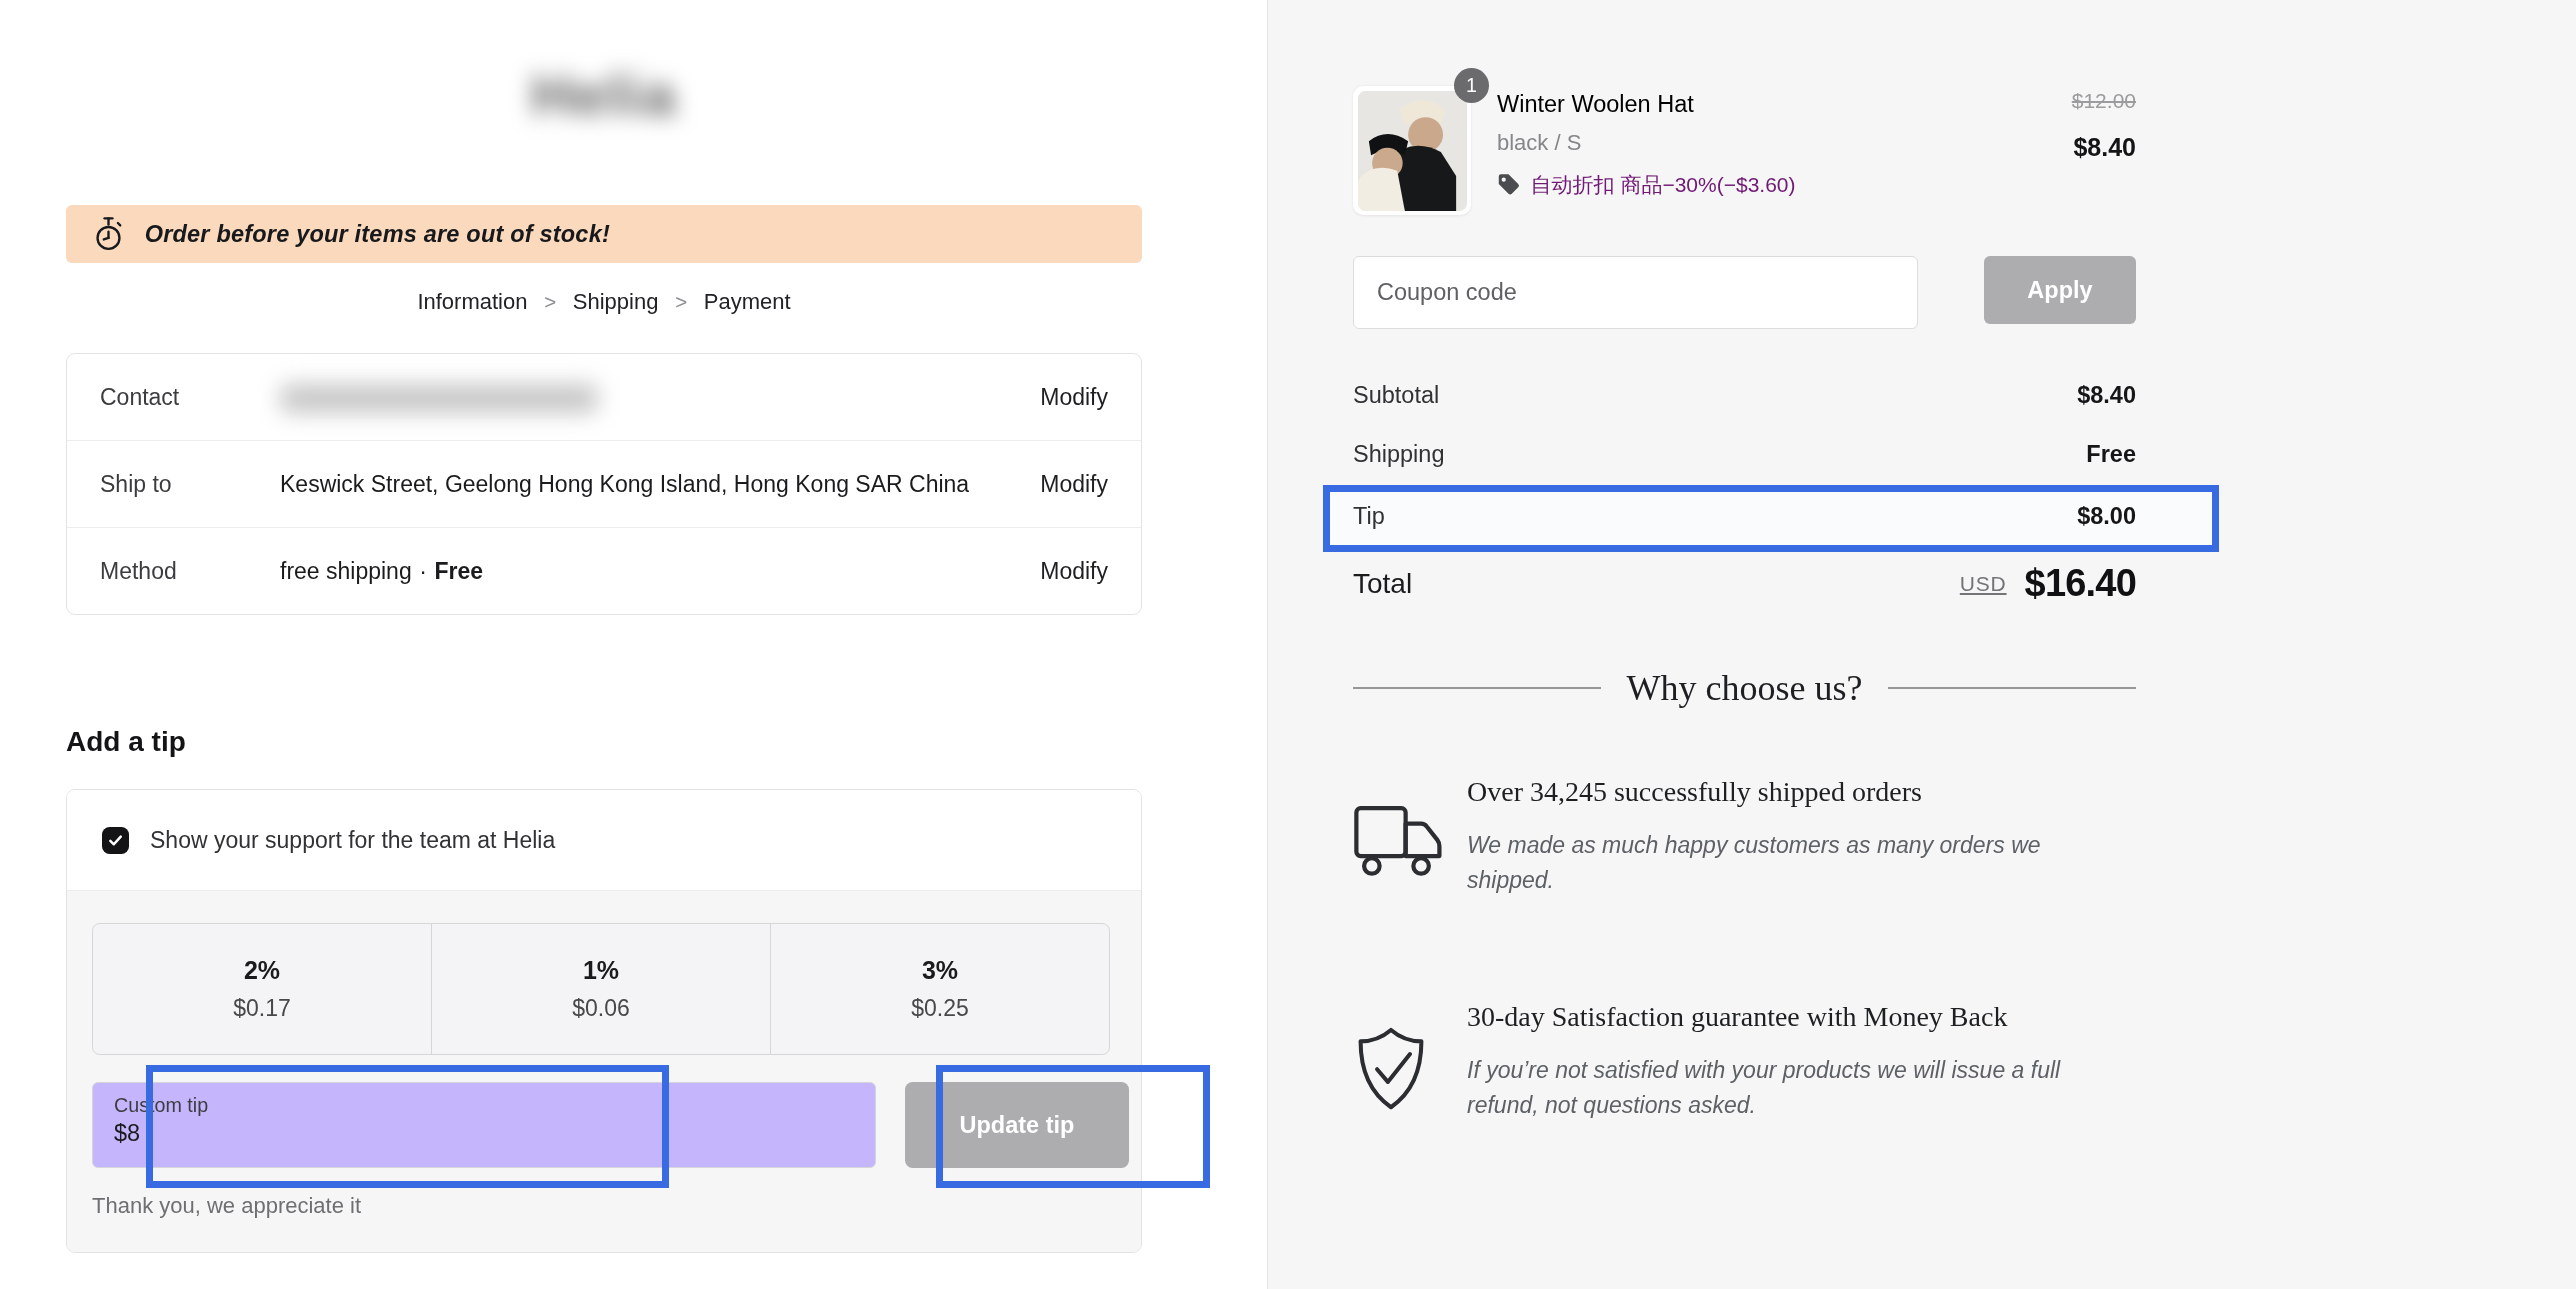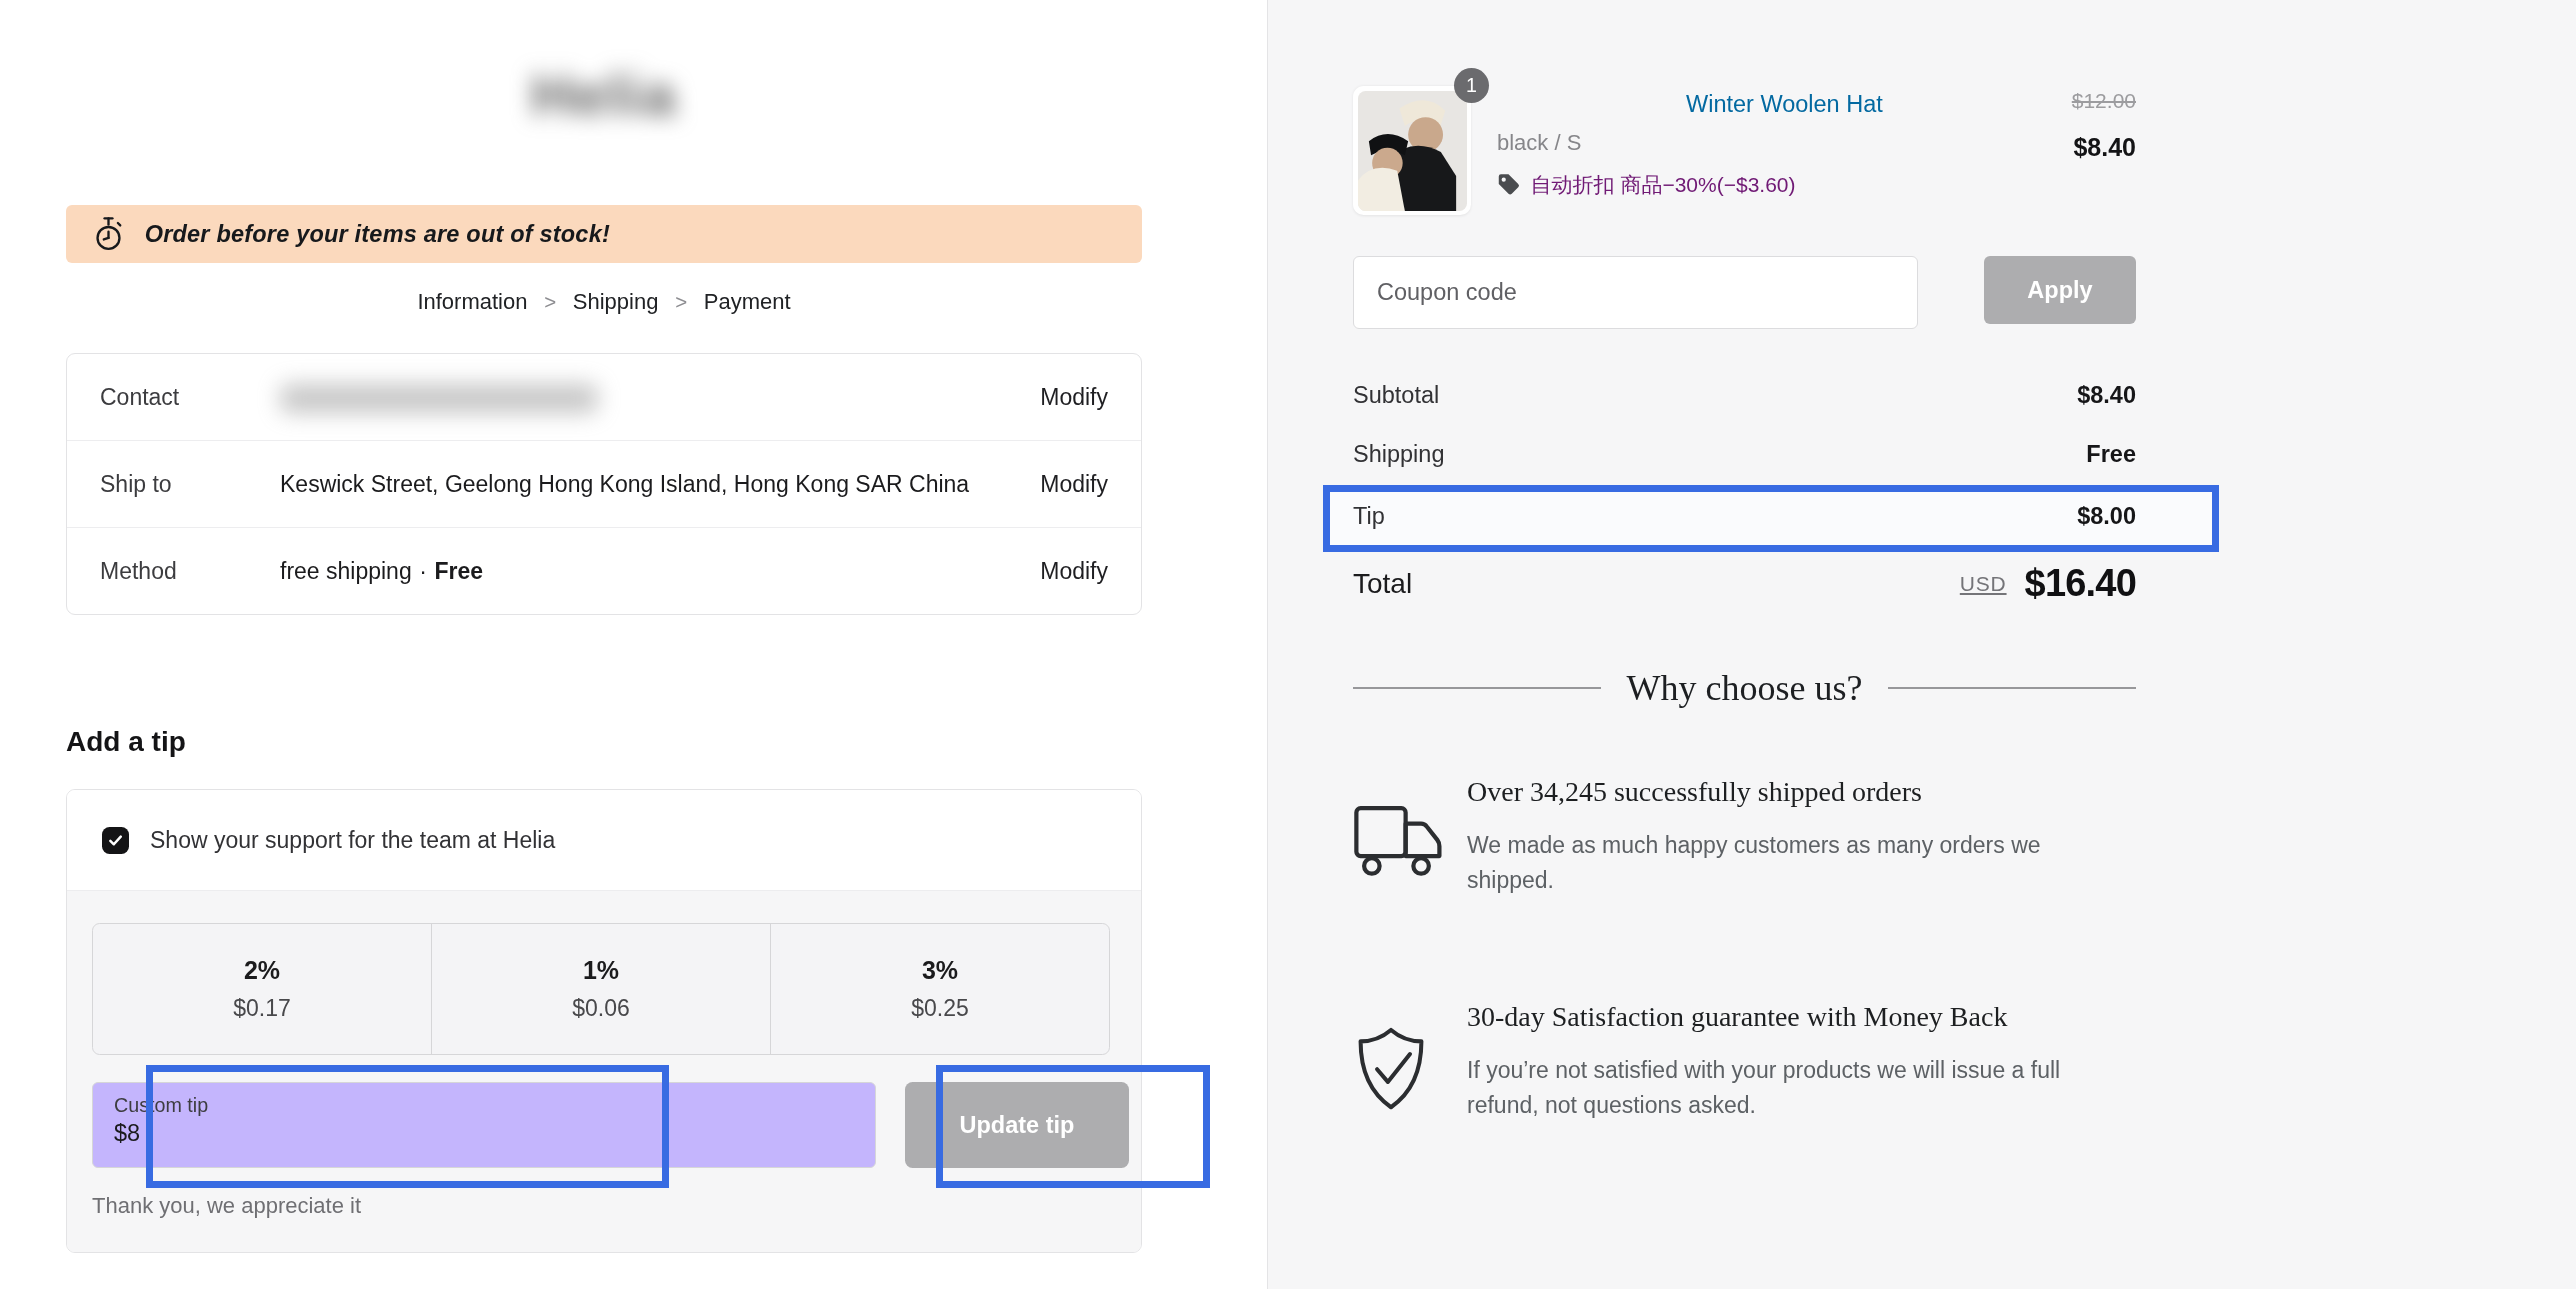--- a/index.html
+++ b/index.html
@@ -59,21 +59,21 @@
   
   .panel-right { position:absolute; left:1267px; top:0; width:1309px; height:1290px; background:var(--c-panel_bg,#f6f6f7); border-left:1.5px solid #e4e4e6; }
   .right-content { position:absolute; left:85px; top:0; width:783px; height:1290px; }
   .right-content > * { z-index:2; }
 
   .product-row { position:absolute; left:0; top:86px; width:100%; display:flex; align-items:flex-start; }
   .thumb { position:relative; width:118px; height:129px; background:#ffffff; border-radius:10.6px; padding:4.5px; flex:none; box-shadow:0 0.8px 3px rgba(0,0,0,.08); }
   .thumb svg { width:100%; height:100%; border-radius:7.6px; display:block; }
   .qty-badge { position:absolute; top:-18px; right:-18px; width:35px; height:35px; border-radius:50%; background:#6b6b6e; color:#fff; font-size:19.7px; display:flex; align-items:center; justify-content:center; }
   .prod-mid { flex:1; margin-left:26px; padding-top:4.5px; }
-  .prod-title { font-size:23.5px; color:#0369a1;text-align:center; }
+  .prod-title { font-size:23.5px; color:#000000; }
   .prod-variant { font-size:22px; color:#86868a; margin-top:12px; }
   .prod-tag { display:flex; align-items:center; gap:10.6px; margin-top:15px; }
   .prod-tag span { font-size:21px; color:#701a75; }
   .prod-prices { flex:none; text-align:right; padding-top:3px; }
   .price-old { font-size:21px; color:#9c9c9f; text-decoration:line-through; }
   .price-new { font-size:25px; font-weight:700; color:#141416; margin-top:19.7px; }
 
   .coupon-row { position:absolute; left:0; top:256px; width:100%; display:flex; gap:19.7px; }
   .coupon-input { flex:1; height:73px; background:#fff; border:1.5px solid #dcdcde; border-radius:6px; padding:0 23px; font-family:"Liberation Sans",sans-serif; font-size:23.5px; color:#1b1b1d; outline:none; }
   .coupon-input::placeholder { color:#606064; opacity:1; }
@@ -92,21 +92,21 @@
 
   .why-heading { position:absolute; left:0; top:667px; width:100%; display:flex; align-items:center; gap:26px; }
   .why-line { flex:1; height:2.3px; background:#97979a; }
   .why-text { font-family:"Liberation Serif",serif; font-size:36px; color:#1d1f22; white-space:nowrap; }
 
   .feature { position:absolute; left:0; width:100%; display:flex; }
   .feature-1 { top:774px; } .feature-2 { top:999px; }
   .feat-icon { width:114px; flex:none; }
   .feat-text { flex:1; }
   .feat-title { font-family:"Liberation Serif",serif; font-size:28px; color:#1d1f21; line-height:1.28; max-width:667px; }
-  .feat-body { font-size:23px; color:#5d6165; line-height:1.55; margin-top:18px; max-width:629px; }
+  .feat-body { font-size:23px; color:#5d6165; line-height:1.55; margin-top:18px; max-width:629px;font-style:italic; }
 </style>
 </head>
 <body>
 
 <div id="screen">
 
   <section class="panel-left">
     <div class="left-content">
 
       <div class="logo">

